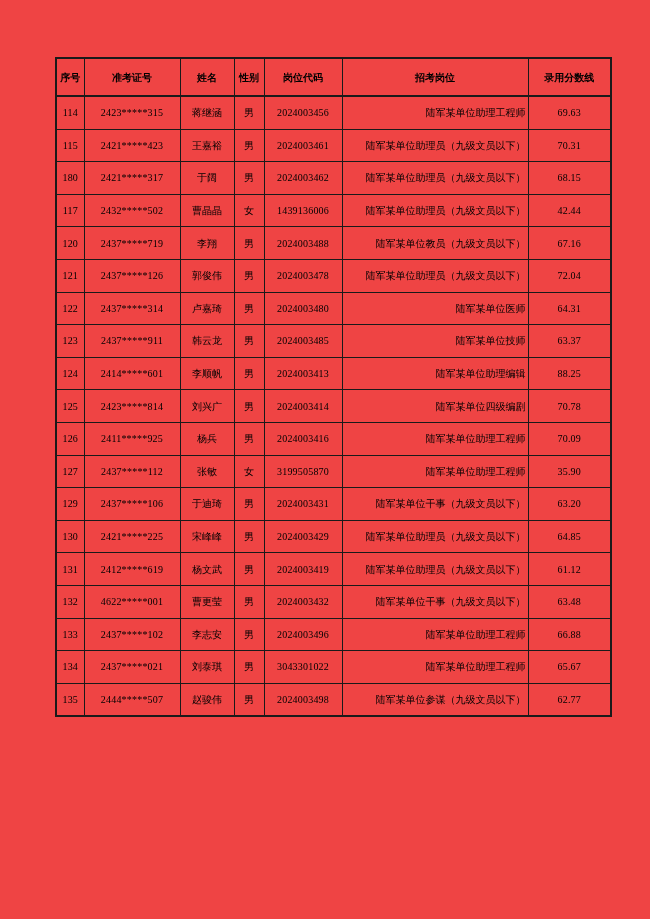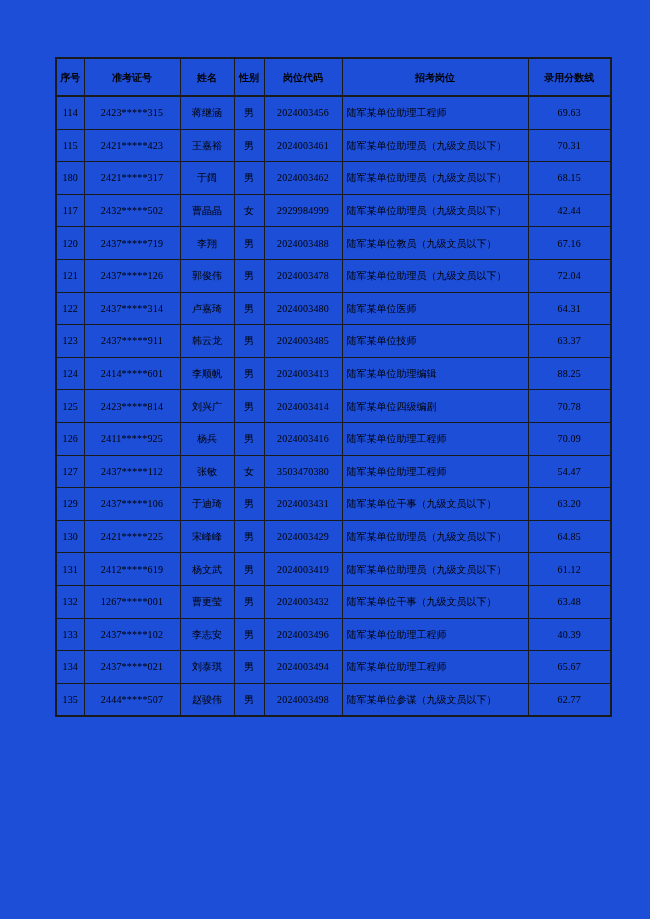--- a/index.html
+++ b/index.html
@@ -13,21 +13,21 @@
     position: relative;
     font-family: "Liberation Serif", "DejaVu Serif", serif;
     color: #000000;
   }
   .sheet {
     position: absolute;
     left: 0;
     top: 0;
     width: 650px;
     height: 919px;
-    background: #1d4ed8;
+    background: #ef4444;
   }
   table.score-table {
     position: absolute;
     left: 55px;
     top: 57px;
     border-collapse: collapse;
     table-layout: fixed;
     width: 555px;
     border: 2px solid #1a1a1a;
   }
@@ -45,21 +45,21 @@
   table.score-table thead th {
     font-weight: bold;
     height: 36px;
     border-bottom: 2px solid #1a1a1a;
   }
   table.score-table tbody td {
     height: 31.6px;
     font-weight: normal;
   }
   table.score-table tbody td.col-job_title {
-    text-align: left;
+    text-align: right;
     padding-left: 4px;
   }
   table.score-table tbody td.col-score_line,
   table.score-table tbody td.col-index,
   table.score-table tbody td.col-exam_id,
   table.score-table tbody td.col-job_code {
     font-family: "Liberation Serif", "DejaVu Serif", serif;
     letter-spacing: 0.2px;
   }
 </style>
@@ -114,21 +114,21 @@
           <td class="col-gender">男</td>
           <td class="col-job_code">2024003462</td>
           <td class="col-job_title">陆军某单位助理员（九级文员以下）</td>
           <td class="col-score_line">68.15</td>
         </tr>
         <tr>
           <td class="col-index">117</td>
           <td class="col-exam_id">2432*****502</td>
           <td class="col-name">曹晶晶</td>
           <td class="col-gender">女</td>
-          <td class="col-job_code">2929984999</td>
+          <td class="col-job_code">1439136006</td>
           <td class="col-job_title">陆军某单位助理员（九级文员以下）</td>
           <td class="col-score_line">42.44</td>
         </tr>
         <tr>
           <td class="col-index">120</td>
           <td class="col-exam_id">2437*****719</td>
           <td class="col-name">李翔</td>
           <td class="col-gender">男</td>
           <td class="col-job_code">2024003488</td>
           <td class="col-job_title">陆军某单位教员（九级文员以下）</td>
@@ -186,23 +186,23 @@
           <td class="col-gender">男</td>
           <td class="col-job_code">2024003416</td>
           <td class="col-job_title">陆军某单位助理工程师</td>
           <td class="col-score_line">70.09</td>
         </tr>
         <tr>
           <td class="col-index">127</td>
           <td class="col-exam_id">2437*****112</td>
           <td class="col-name">张敏</td>
           <td class="col-gender">女</td>
-          <td class="col-job_code">3503470380</td>
-          <td class="col-job_title">陆军某单位助理工程师</td>
-          <td class="col-score_line">54.47</td>
+          <td class="col-job_code">3199505870</td>
+          <td class="col-job_title">陆军某单位助理工程师</td>
+          <td class="col-score_line">35.90</td>
         </tr>
         <tr>
           <td class="col-index">129</td>
           <td class="col-exam_id">2437*****106</td>
           <td class="col-name">于迪琦</td>
           <td class="col-gender">男</td>
           <td class="col-job_code">2024003431</td>
           <td class="col-job_title">陆军某单位干事（九级文员以下）</td>
           <td class="col-score_line">63.20</td>
         </tr>
@@ -219,42 +219,42 @@
           <td class="col-index">131</td>
           <td class="col-exam_id">2412*****619</td>
           <td class="col-name">杨文武</td>
           <td class="col-gender">男</td>
           <td class="col-job_code">2024003419</td>
           <td class="col-job_title">陆军某单位助理员（九级文员以下）</td>
           <td class="col-score_line">61.12</td>
         </tr>
         <tr>
           <td class="col-index">132</td>
-          <td class="col-exam_id">1267*****001</td>
+          <td class="col-exam_id">4622*****001</td>
           <td class="col-name">曹更莹</td>
           <td class="col-gender">男</td>
           <td class="col-job_code">2024003432</td>
           <td class="col-job_title">陆军某单位干事（九级文员以下）</td>
           <td class="col-score_line">63.48</td>
         </tr>
         <tr>
           <td class="col-index">133</td>
           <td class="col-exam_id">2437*****102</td>
           <td class="col-name">李志安</td>
           <td class="col-gender">男</td>
           <td class="col-job_code">2024003496</td>
           <td class="col-job_title">陆军某单位助理工程师</td>
-          <td class="col-score_line">40.39</td>
+          <td class="col-score_line">66.88</td>
         </tr>
         <tr>
           <td class="col-index">134</td>
           <td class="col-exam_id">2437*****021</td>
           <td class="col-name">刘泰琪</td>
           <td class="col-gender">男</td>
-          <td class="col-job_code">2024003494</td>
+          <td class="col-job_code">3043301022</td>
           <td class="col-job_title">陆军某单位助理工程师</td>
           <td class="col-score_line">65.67</td>
         </tr>
         <tr>
           <td class="col-index">135</td>
           <td class="col-exam_id">2444*****507</td>
           <td class="col-name">赵骏伟</td>
           <td class="col-gender">男</td>
           <td class="col-job_code">2024003498</td>
           <td class="col-job_title">陆军某单位参谋（九级文员以下）</td>

